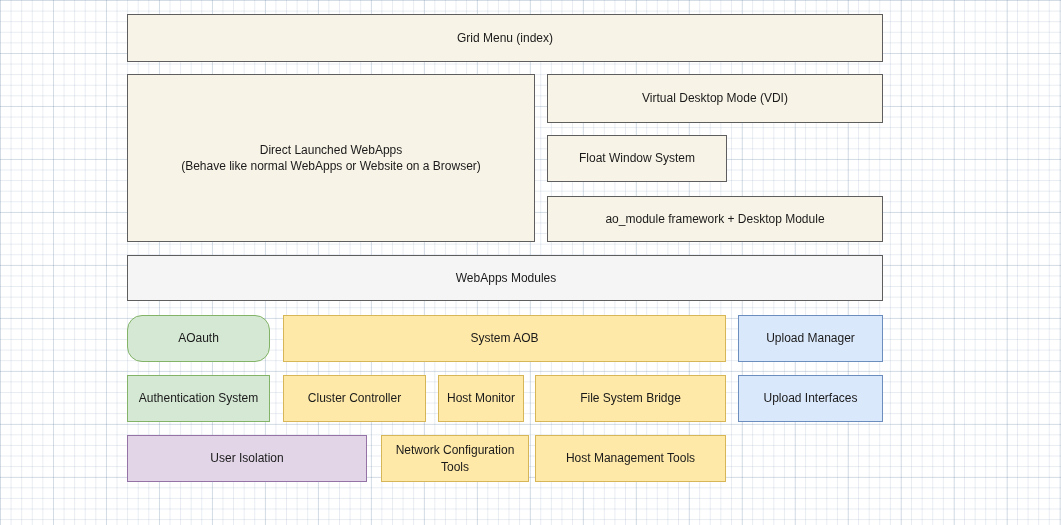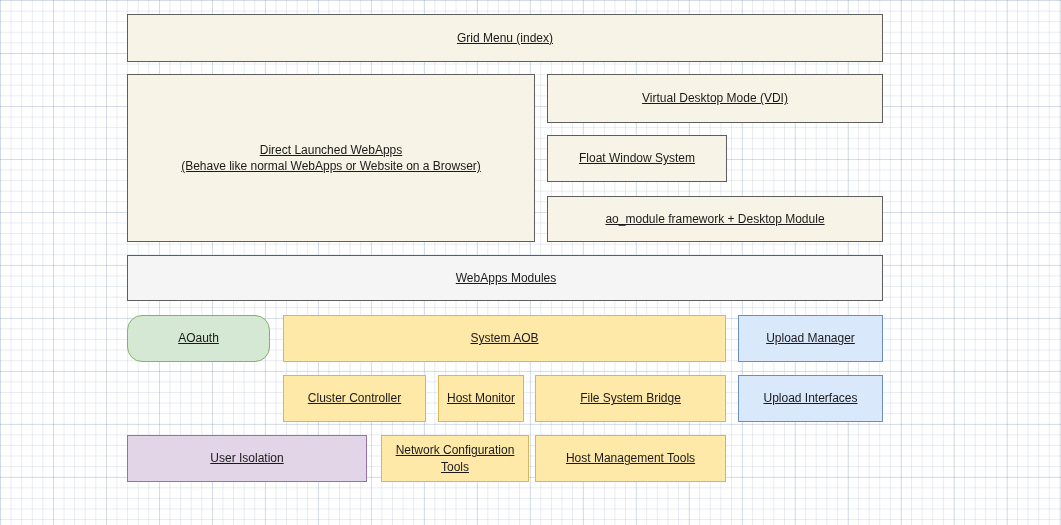--- a/index.html
+++ b/index.html
@@ -26,21 +26,20 @@
     display: flex;
     flex-direction: column;
     align-items: center;
     justify-content: center;
     text-align: center;
     font-size: 12px;
     line-height: 1.35;
     color: #1a1a1a;
     border: 1px solid var(--default-border, #666666);
     padding: 2px 6px;
-    text-decoration: underline;
   }
 
   .beige  { background: var(--beige-fill,  #f7f3e6); border-color: var(--default-border, #666666); }
   .gray   { background: var(--gray-fill,   #f5f5f5); border-color: var(--default-border, #666666); padding-left: 8px; }
   .green  { background: var(--green-fill,  #d5e8d4); border-color: var(--green-border,  #82b366); }
   .yellow { background: var(--yellow-fill, #ffe9a8); border-color: var(--yellow-border, #d6b656); }
   .blue   { background: var(--blue-fill,   #dae8fc); border-color: var(--blue-border,   #6c8ebf); }
   .purple { background: var(--purple-fill, #e1d5e7); border-color: var(--purple-border, #9673a6); justify-content: center; }
 
   .sub { font-size: 9px; line-height: 1.2; }
@@ -81,20 +80,23 @@
   </div>
 
   <div class="box yellow" style="left:283px; top:315px; width:443px; height:47px;">
     <span>System AOB</span>
   </div>
 
   <div class="box blue" style="left:738px; top:315px; width:145px; height:47px;">
     <span>Upload Manager</span>
   </div>
 
+  <div class="box green" style="left:127px; top:375px; width:143px; height:47px;">
+    <span>Authentication System</span>
+  </div>
 
   <div class="box yellow" style="left:283px; top:375px; width:143px; height:47px;">
     <span>Cluster Controller</span>
   </div>
 
   <div class="box yellow" style="left:438px; top:375px; width:86px; height:47px;">
     <span>Host Monitor</span>
   </div>
 
   <div class="box yellow" style="left:535px; top:375px; width:191px; height:47px;">

